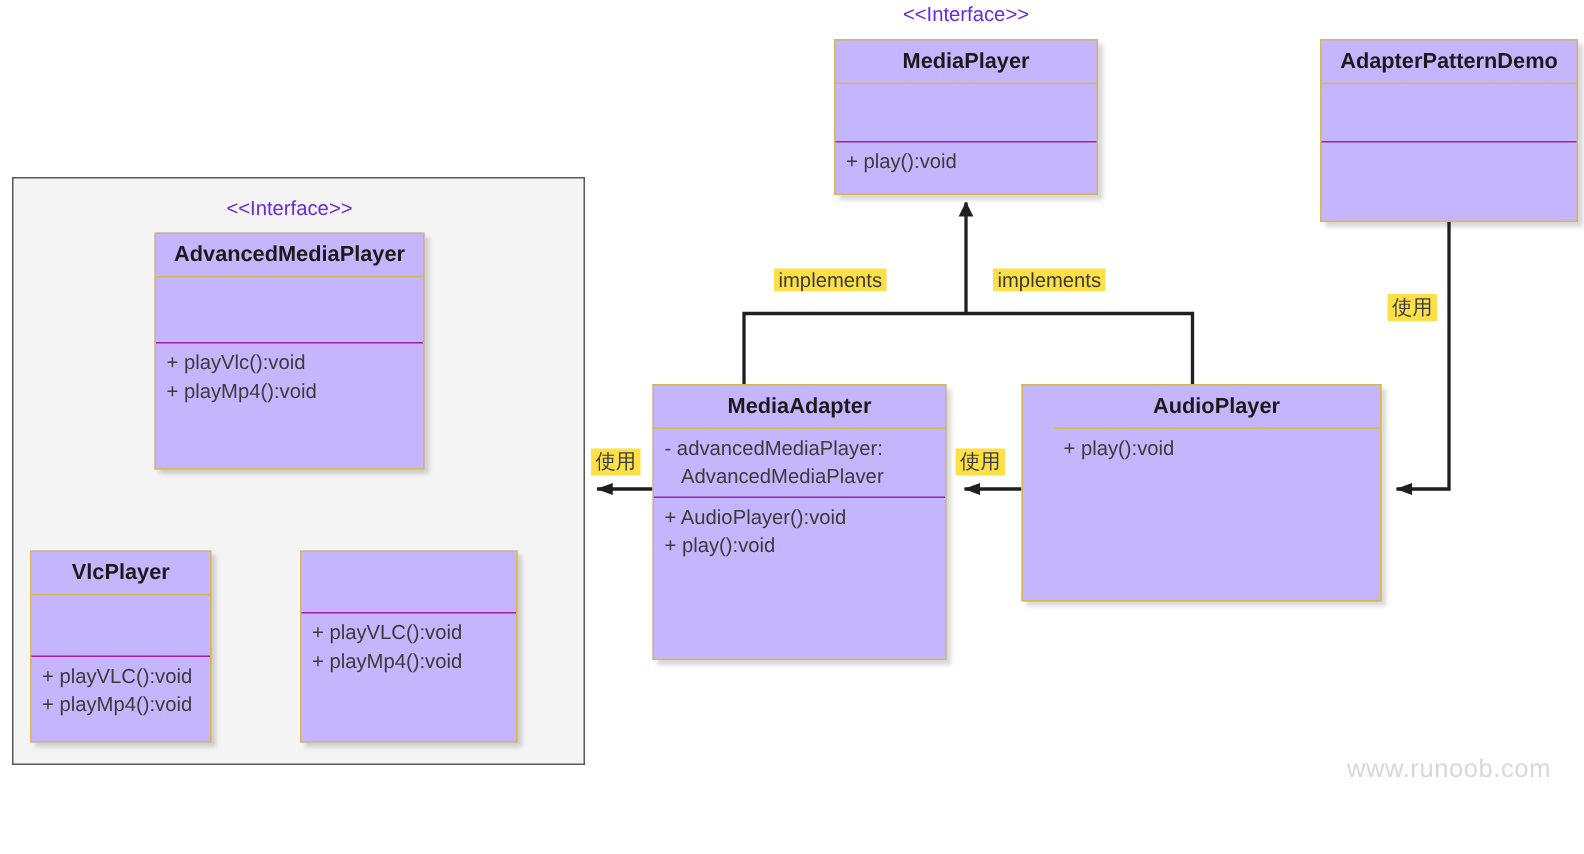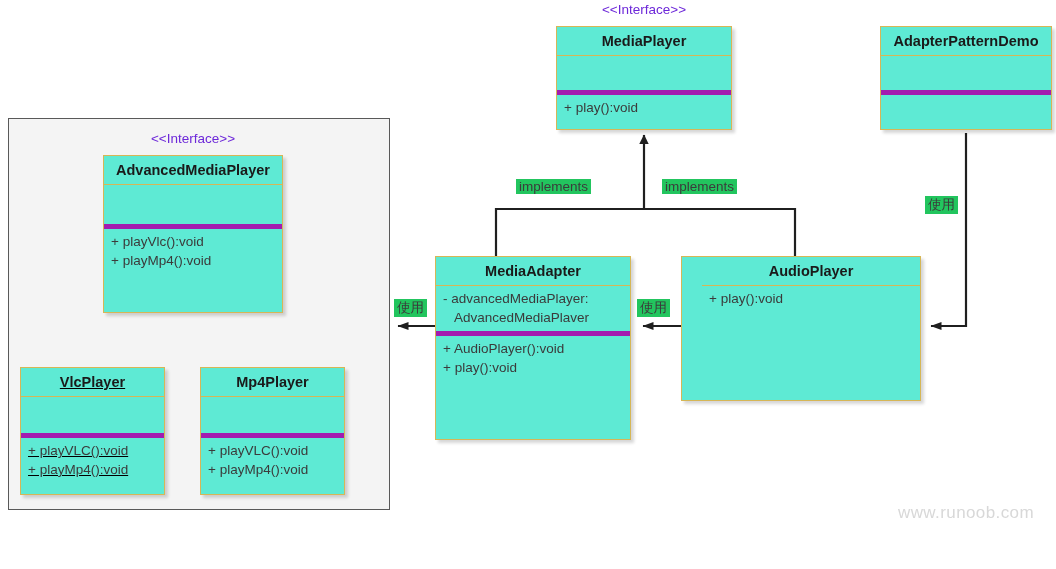--- a/index.html
+++ b/index.html
@@ -29,36 +29,36 @@
   .panel {
     position: absolute;
     background: #f4f4f4;
     border: 1.5px solid #595959;
     box-sizing: border-box;
   }
   
   .uml {
     position: absolute;
     box-sizing: border-box;
-    background: #5eead4;
+    background: #c4b5fd;
     border: 1.5px solid #d6b656;
     box-shadow: 3px 3px 3px rgba(0,0,0,0.16);
   }
   .uml .title {
     text-align: center;
     font-weight: bold;
     font-size: 14.5px;
     color: #1a1a1a;
     padding: 5px 4px 5px 4px;
     border-bottom: 1px solid #d6b656;
     box-sizing: border-box;
     line-height: 1.25;
   }
   .uml .attrs {
-    border-bottom: 5px solid #a21caf;
+    border-bottom: 1px solid #a21caf;
     box-sizing: border-box;
     padding: 4px 7px;
     font-size: 13.5px;
     color: #3b3b3b;
     line-height: 1.38;
   }
   .uml .ops {
     box-sizing: border-box;
     padding: 4px 7px;
     font-size: 13.5px;
@@ -77,21 +77,21 @@
     font-size: 13.5px;
     color: #6d28d9;
     text-align: center;
     white-space: nowrap;
   }
   
   .edge-label {
     position: absolute;
     font-size: 13.5px;
     color: #3b3b3b;
-    background: #22c55e;
+    background: #fde047;
     white-space: nowrap;
     padding: 0 3px;
   }
   .edge-label.cjk {
     font-family: "DejaVu Sans", sans-serif;
   }
   .watermark {
     position: absolute;
     font-size: 17px;
     color: #d8d8d8;
@@ -153,49 +153,48 @@
 
   <div class="uml" style="left:103px; top:155px; width:180px; height:158px;">
     <div class="title">AdvancedMediaPlayer</div>
     <div class="attrs" style="height:44px;"></div>
     <div class="ops">
       <div class="row">+ playVlc():void</div>
       <div class="row">+ playMp4():void</div>
     </div>
   </div>
 
-  <div class="uml" style="left:20px; top:367px; width:145px; height:128px;text-decoration:underline;">
+  <div class="uml" style="left:20px; top:367px; width:121px; height:128px;">
     <div class="title">VlcPlayer</div>
     <div class="attrs" style="height:41px;"></div>
     <div class="ops">
       <div class="row">+ playVLC():void</div>
       <div class="row">+ playMp4():void</div>
     </div>
   </div>
 
   <div class="uml" style="left:200px; top:367px; width:145px; height:128px;">
-    <div class="title">Mp4Player</div>
     <div class="attrs" style="height:41px;"></div>
     <div class="ops">
       <div class="row">+ playVLC():void</div>
       <div class="row">+ playMp4():void</div>
     </div>
   </div>
 
   <div class="stereotype" style="left:554px; top:2px; width:180px;">&lt;&lt;Interface&gt;&gt;</div>
 
   <div class="uml" style="left:556px; top:26px; width:176px; height:104px;">
     <div class="title">MediaPlayer</div>
     <div class="attrs" style="height:39px;"></div>
     <div class="ops">
       <div class="row">+ play():void</div>
     </div>
   </div>
 
-  <div class="uml" style="left:880px; top:26px; width:172px; height:104px;">
+  <div class="uml" style="left:880px; top:26px; width:172px; height:122px;">
     <div class="title">AdapterPatternDemo</div>
     <div class="attrs" style="height:39px;"></div>
   </div>
 
   <div class="uml" style="left:435px; top:256px; width:196px; height:184px;">
     <div class="title">MediaAdapter</div>
     <div class="attrs">
       <div class="row">- advancedMediaPlayer:</div>
       <div class="row indent">AdvancedMediaPlaver</div>
     </div>

